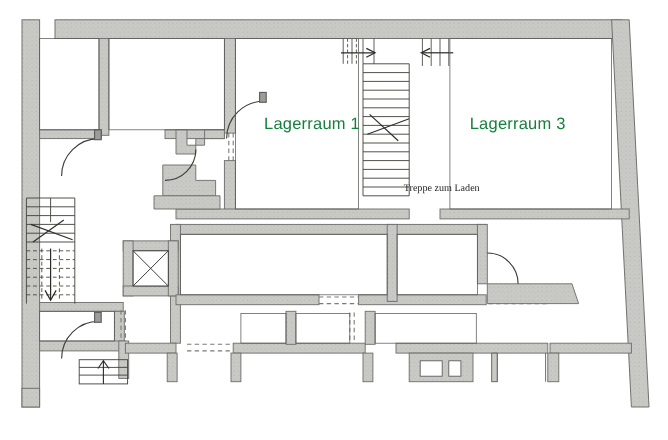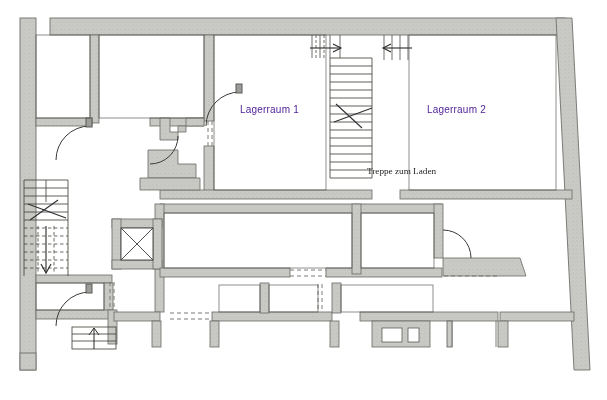--- a/index.html
+++ b/index.html
@@ -22,22 +22,22 @@
     position: absolute;
     left: 0;
     top: 0;
     width: 607px;
     height: 400px;
     display: block;
   }
   .room-label {
     position: absolute;
     font-family: "Liberation Sans", sans-serif;
-    font-size: 10px;
-    color: #4c1d95;
+    font-size: 15px;
+    color: #15803d;
     white-space: nowrap;
     letter-spacing: 0.2px;
     user-select: none;
   }
   .room-label.small {
     font-size: 9.2px;
     color: #262626;
     letter-spacing: 0px;
     font-family: Liberation Serif, serif;
   }
@@ -270,17 +270,17 @@
 
     <g stroke="#5a5a58" stroke-width="0.8" fill="none">
       <line x1="496" y1="321" x2="496" y2="347"></line>
       <line x1="452" y1="321" x2="452" y2="347"></line>
       <rect x="447" y="321" width="5" height="26" fill="#c9c9c5"></rect>
     </g>
   </svg>
 
   <div class="room-label" style="left:240px; top:104px;">Lagerraum 1</div>
 
-  <div class="room-label" style="left:427px; top:104px;">Lagerraum 2</div>
+  <div class="room-label" style="left:427px; top:104px;">Lagerraum 3</div>
 
   <div class="room-label small" style="left:367px; top:166px;">Treppe zum Laden</div>
 
 </div>
 
 </body></html>

